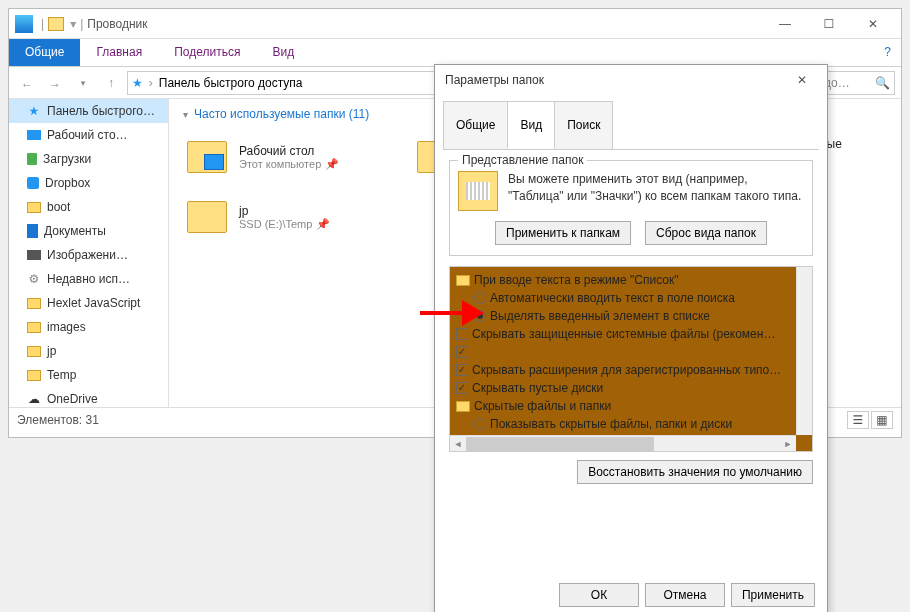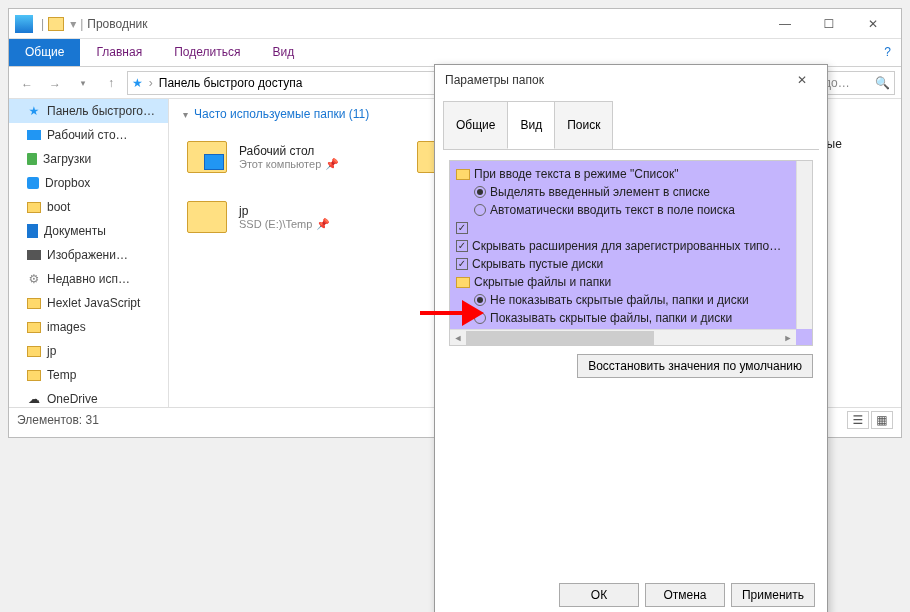--- a/index.html
+++ b/index.html
@@ -69,21 +69,21 @@
 .group { border: 1px solid #ccc; margin-bottom: 10px; padding: 10px 8px 10px 8px; position: relative; }
 .group-title { position: absolute; top: -8px; left: 8px; background: #fff; padding: 0 4px; color: #333; }
 .group-row { display: flex; gap: 10px; }
 .group-icon { width: 40px; height: 40px; background: #ffe082; border: 1px solid #d0a030; display: flex; align-items: center; justify-content: center; }
 .group-icon::after { content: ''; width: 24px; height: 18px; background: repeating-linear-gradient(90deg,#ccc,#ccc 2px,#fff 2px,#fff 4px); }
 .group-text { flex: 1; color: #333; line-height: 1.4; }
 .group-btns { display: flex; justify-content: center; gap: 14px; margin-top: 10px; }
 .btn { padding: 4px 10px; border: 1px solid #aaa; background: #f0f0f0; min-width: 90px; text-align: center; cursor: default; }
 
 .adv-label { color: #333; margin-bottom: 4px; }
-.tree { border: 1px solid #ccc; height: 186px; overflow: hidden; position: relative; background: #c4b5fd; }
+.tree { border: 1px solid #ccc; height: 186px; overflow: hidden; position: relative; background: #a16207; }
 .tree-inner { padding: 4px 2px; }
 .tree-row { display: flex; align-items: center; gap: 4px; padding: 0 4px; height: 18px; white-space: nowrap; color: #222; }
 .indent1 { padding-left: 22px; }
 .tfolder { width: 14px; height: 11px; background: #ffd96b; border: 1px solid #d0a030; flex-shrink: 0; }
 .radio { width: 12px; height: 12px; border: 1px solid #666; border-radius: 50%; display: inline-flex; align-items: center; justify-content: center; flex-shrink: 0; }
 .radio.checked::after { content: ''; width: 6px; height: 6px; background: #333; border-radius: 50%; }
 .chk { width: 12px; height: 12px; border: 1px solid #666; display: inline-flex; align-items: center; justify-content: center; flex-shrink: 0; font-size: 10px; line-height: 1; }
 .chk.checked::after { content: '✓'; color: #333; font-size: 10px; }
 .hscroll { position: absolute; bottom: 0; left: 0; right: 16px; height: 16px; background: #f0f0f0; border-top: 1px solid #ddd; display: flex; align-items: center; }
 .hscroll .htrack { flex: 1; height: 14px; background: #f0f0f0; position: relative; }
@@ -256,53 +256,64 @@
   <div class="dlg-title">
     <span>Параметры папок</span>
     <div class="dlg-close">✕</div>
   </div>
   <div class="dlg-tabs" id="dlg-tabs">
       <div class="dlg-tab">Общие</div>
       <div class="dlg-tab active">Вид</div>
       <div class="dlg-tab">Поиск</div>
     </div>
   <div class="dlg-body">
+    <div class="group">
+      <div class="group-title">Представление папок</div>
+      <div class="group-row">
+        <div class="group-icon"></div>
+        <div class="group-text">Вы можете применить этот вид (например, "Таблица" или "Значки") ко всем папкам такого типа.</div>
+      </div>
+      <div class="group-btns">
+        <div class="btn">Применить к папкам</div>
+        <div class="btn">Сброс вида папок</div>
+      </div>
+    </div>
 
     <div class="tree">
       <div class="tree-inner" id="tree-inner">
           <div class="tree-row indent0">
             <span class="tfolder"></span>
             <span>При вводе текста в режиме "Список"</span>
+          </div>
+          <div class="tree-row indent1">
+            <span class="radio"></span>
+            <span>Автоматически вводить текст в поле поиска</span>
           </div>
           <div class="tree-row indent1">
             <span class="radio checked"></span>
             <span>Выделять введенный элемент в списке</span>
           </div>
-          <div class="tree-row indent1">
-            <span class="radio"></span>
-            <span>Автоматически вводить текст в поле поиска</span>
+          <div class="tree-row indent0">
+            <span class="chk"></span>
+            <span>Скрывать защищенные системные файлы (рекомен…</span>
           </div>
           <div class="tree-row indent0">
             <span class="chk checked"></span>
           </div>
           <div class="tree-row indent0">
             <span class="chk checked"></span>
             <span>Скрывать расширения для зарегистрированных типо…</span>
           </div>
           <div class="tree-row indent0">
             <span class="chk checked"></span>
             <span>Скрывать пустые диски</span>
           </div>
           <div class="tree-row indent0">
             <span class="tfolder"></span>
             <span>Скрытые файлы и папки</span>
-          </div>
-          <div class="tree-row indent1">
-            <span class="radio checked"></span>
-            <span>Не показывать скрытые файлы, папки и диски</span>
           </div>
           <div class="tree-row indent1">
             <span class="radio"></span>
             <span>Показывать скрытые файлы, папки и диски</span>
           </div>
         </div>
       <div class="vscroll"></div>
       <div class="hscroll">
         <div class="harrow">◄</div>
         <div class="htrack">

